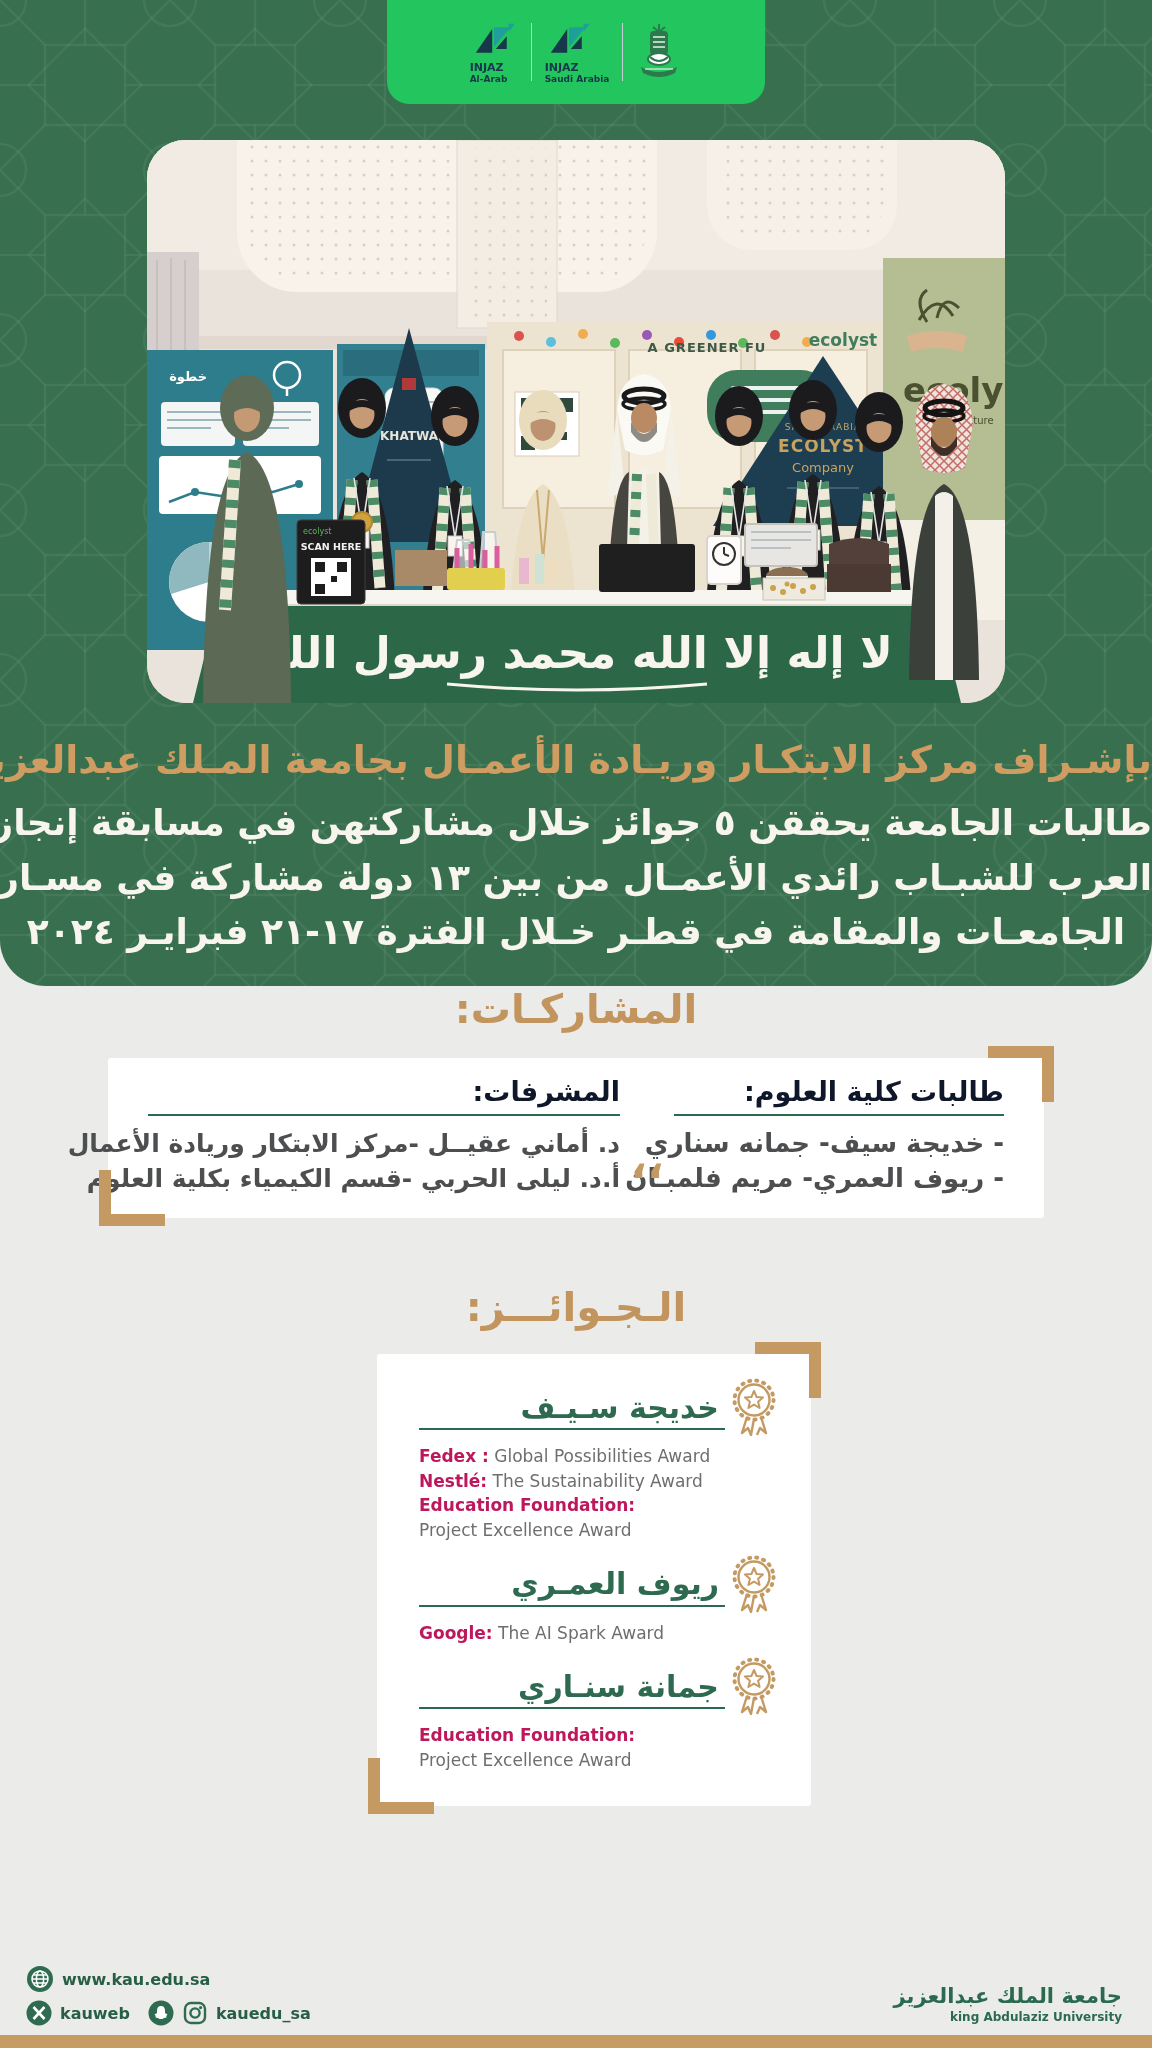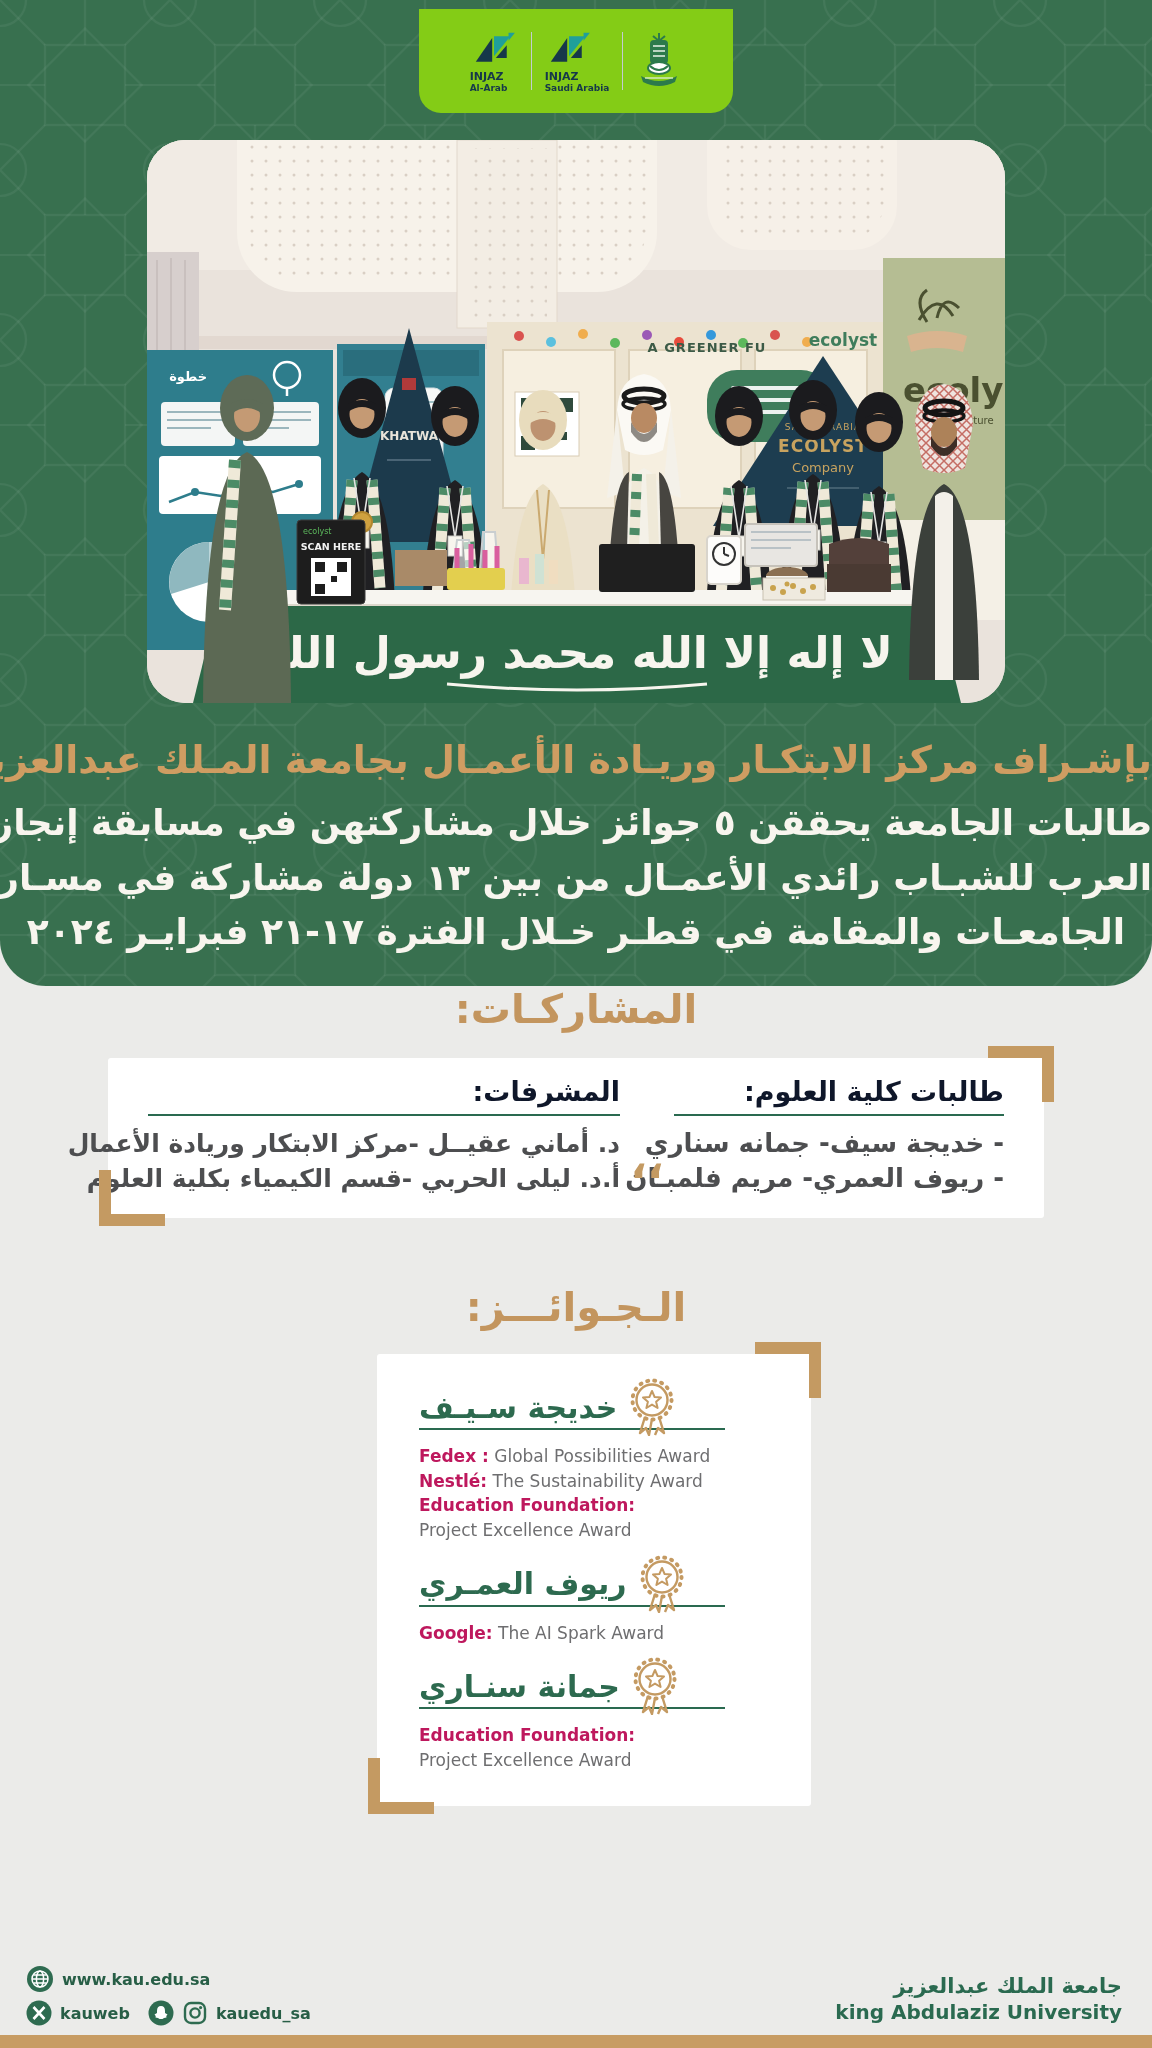--- a/index.html
+++ b/index.html
@@ -2,21 +2,21 @@
 <html lang="ar"><head>
 <meta charset="utf-8">
 <style>
   html,body{margin:0;padding:0}
   body{font-family:"DejaVu Sans",sans-serif;}
   .page{position:relative;width:1152px;height:2048px;background:#ebebe9;overflow:hidden}
 
   
   .hero{position:absolute;top:0;left:0;width:1152px;height:986px;background:#38704f;border-radius:0 0 46px 46px;overflow:hidden}
   .hero-pattern{position:absolute;inset:0;pointer-events:none}
-  .logo-box{position:absolute;top:9px;left:50%;transform:translateX(-50%);width:314px;height:104px;background:#84cc16;border-radius:0 0 22px 22px;display:flex;align-items:center;justify-content:center;gap:13px;z-index:3}
+  .logo-box{position:absolute;top:0;left:50%;transform:translateX(-50%);width:378px;height:104px;background:#22c55e;border-radius:0 0 22px 22px;display:flex;align-items:center;justify-content:center;gap:13px;z-index:3}
   .logo-unit{display:flex;flex-direction:column;align-items:flex-start}
   .logo-unit .ltxt{font-size:11px;font-weight:bold;color:#16384a;line-height:1.15;margin-top:2px}
   .logo-unit .lsub{font-size:9px;font-weight:bold;color:#16384a}
   .logo-divider{width:1px;height:58px;background:#c3ccd1}
   .photo-frame{position:absolute;top:140px;left:147px;width:858px;height:563px;border-radius:38px;overflow:hidden;z-index:2;background:#e9e2dc}
   .hero-text{position:absolute;top:738px;left:0;width:100%;text-align:center;z-index:2;direction:rtl}
   .hero-gold{color:#cf9d62;font-size:38px;font-weight:bold;white-space:nowrap;letter-spacing:-.5px}
   .hero-white{margin-top:14px;color:#f8f5ee;font-size:36px;font-weight:bold;line-height:1.52}
   .hero-white div{white-space:nowrap}
 
@@ -33,36 +33,36 @@
   .p-col{display:flex;flex-direction:column}
   .p-col-students{width:330px}
   .p-col-sup{width:472px}
   .p-head{color:#0f172a;font-size:27px;font-weight:bold;padding-bottom:7px;border-bottom:2px solid #2a6a50;margin-bottom:10px}
   .p-row{display:flex;justify-content:space-between;color:#4d4e50;font-size:26px;font-weight:bold;line-height:1.35;white-space:nowrap}
   .p-line{color:#4d4e50;font-size:25px;font-weight:bold;line-height:1.4;white-space:nowrap}
   .p-quote{align-self:center;color:#c49a62;font-size:44px;font-weight:bold;margin-top:30px}
 
   
   .awards{margin-top:24px;margin-left:377px;width:434px;min-height:452px;padding:24px 34px 26px 42px;box-sizing:border-box}
-  .aw-name-row{display:flex;justify-content:flex-start;align-items:center;gap:12px;direction:ltr}
+  .aw-name-row{display:flex;justify-content:flex-end;align-items:center;gap:12px;direction:ltr}
   .aw-name{color:#2d6a4f;font-size:30px;font-weight:bold;direction:rtl;white-space:nowrap}
   .aw-underline{border-bottom:2px solid #2a6a50;width:calc(100% - 52px);margin-top:-8px}
   .aw-lines{margin-top:14px;margin-bottom:12px;text-align:left;font-size:17px;line-height:1.45}
   .aw-lines b{color:#be185d;font-weight:bold}
   .aw-lines span{color:#6e6e70}
   .aw-line{white-space:nowrap}
 
   
   .footer{position:absolute;left:0;bottom:0;width:100%;height:80px}
   .gold-bar{position:absolute;left:0;bottom:0;width:100%;height:13px;background:#c79c63}
   .footer-links{position:absolute;left:26px;bottom:22px;display:flex;flex-direction:column;gap:7px}
   .flink-row{display:flex;align-items:center;gap:8px;color:#275e46;font-weight:bold;font-size:16px}
   .footer-uni{position:absolute;right:30px;bottom:24px;text-align:right;color:#2a6a50}
   .uni-ar{font-size:21px;font-weight:bold;direction:rtl}
-  .uni-en{font-size:20px;font-weight:bold;margin-top:2px}
+  .uni-en{font-size:12px;font-weight:bold;margin-top:2px}
 </style>
 </head>
 <body>
 
 <div class="page">
 
   <div class="hero">
     <svg class="hero-pattern" width="1152" height="986">
       <defs>
         <pattern id="geo" width="170" height="170" patternUnits="userSpaceOnUse">

